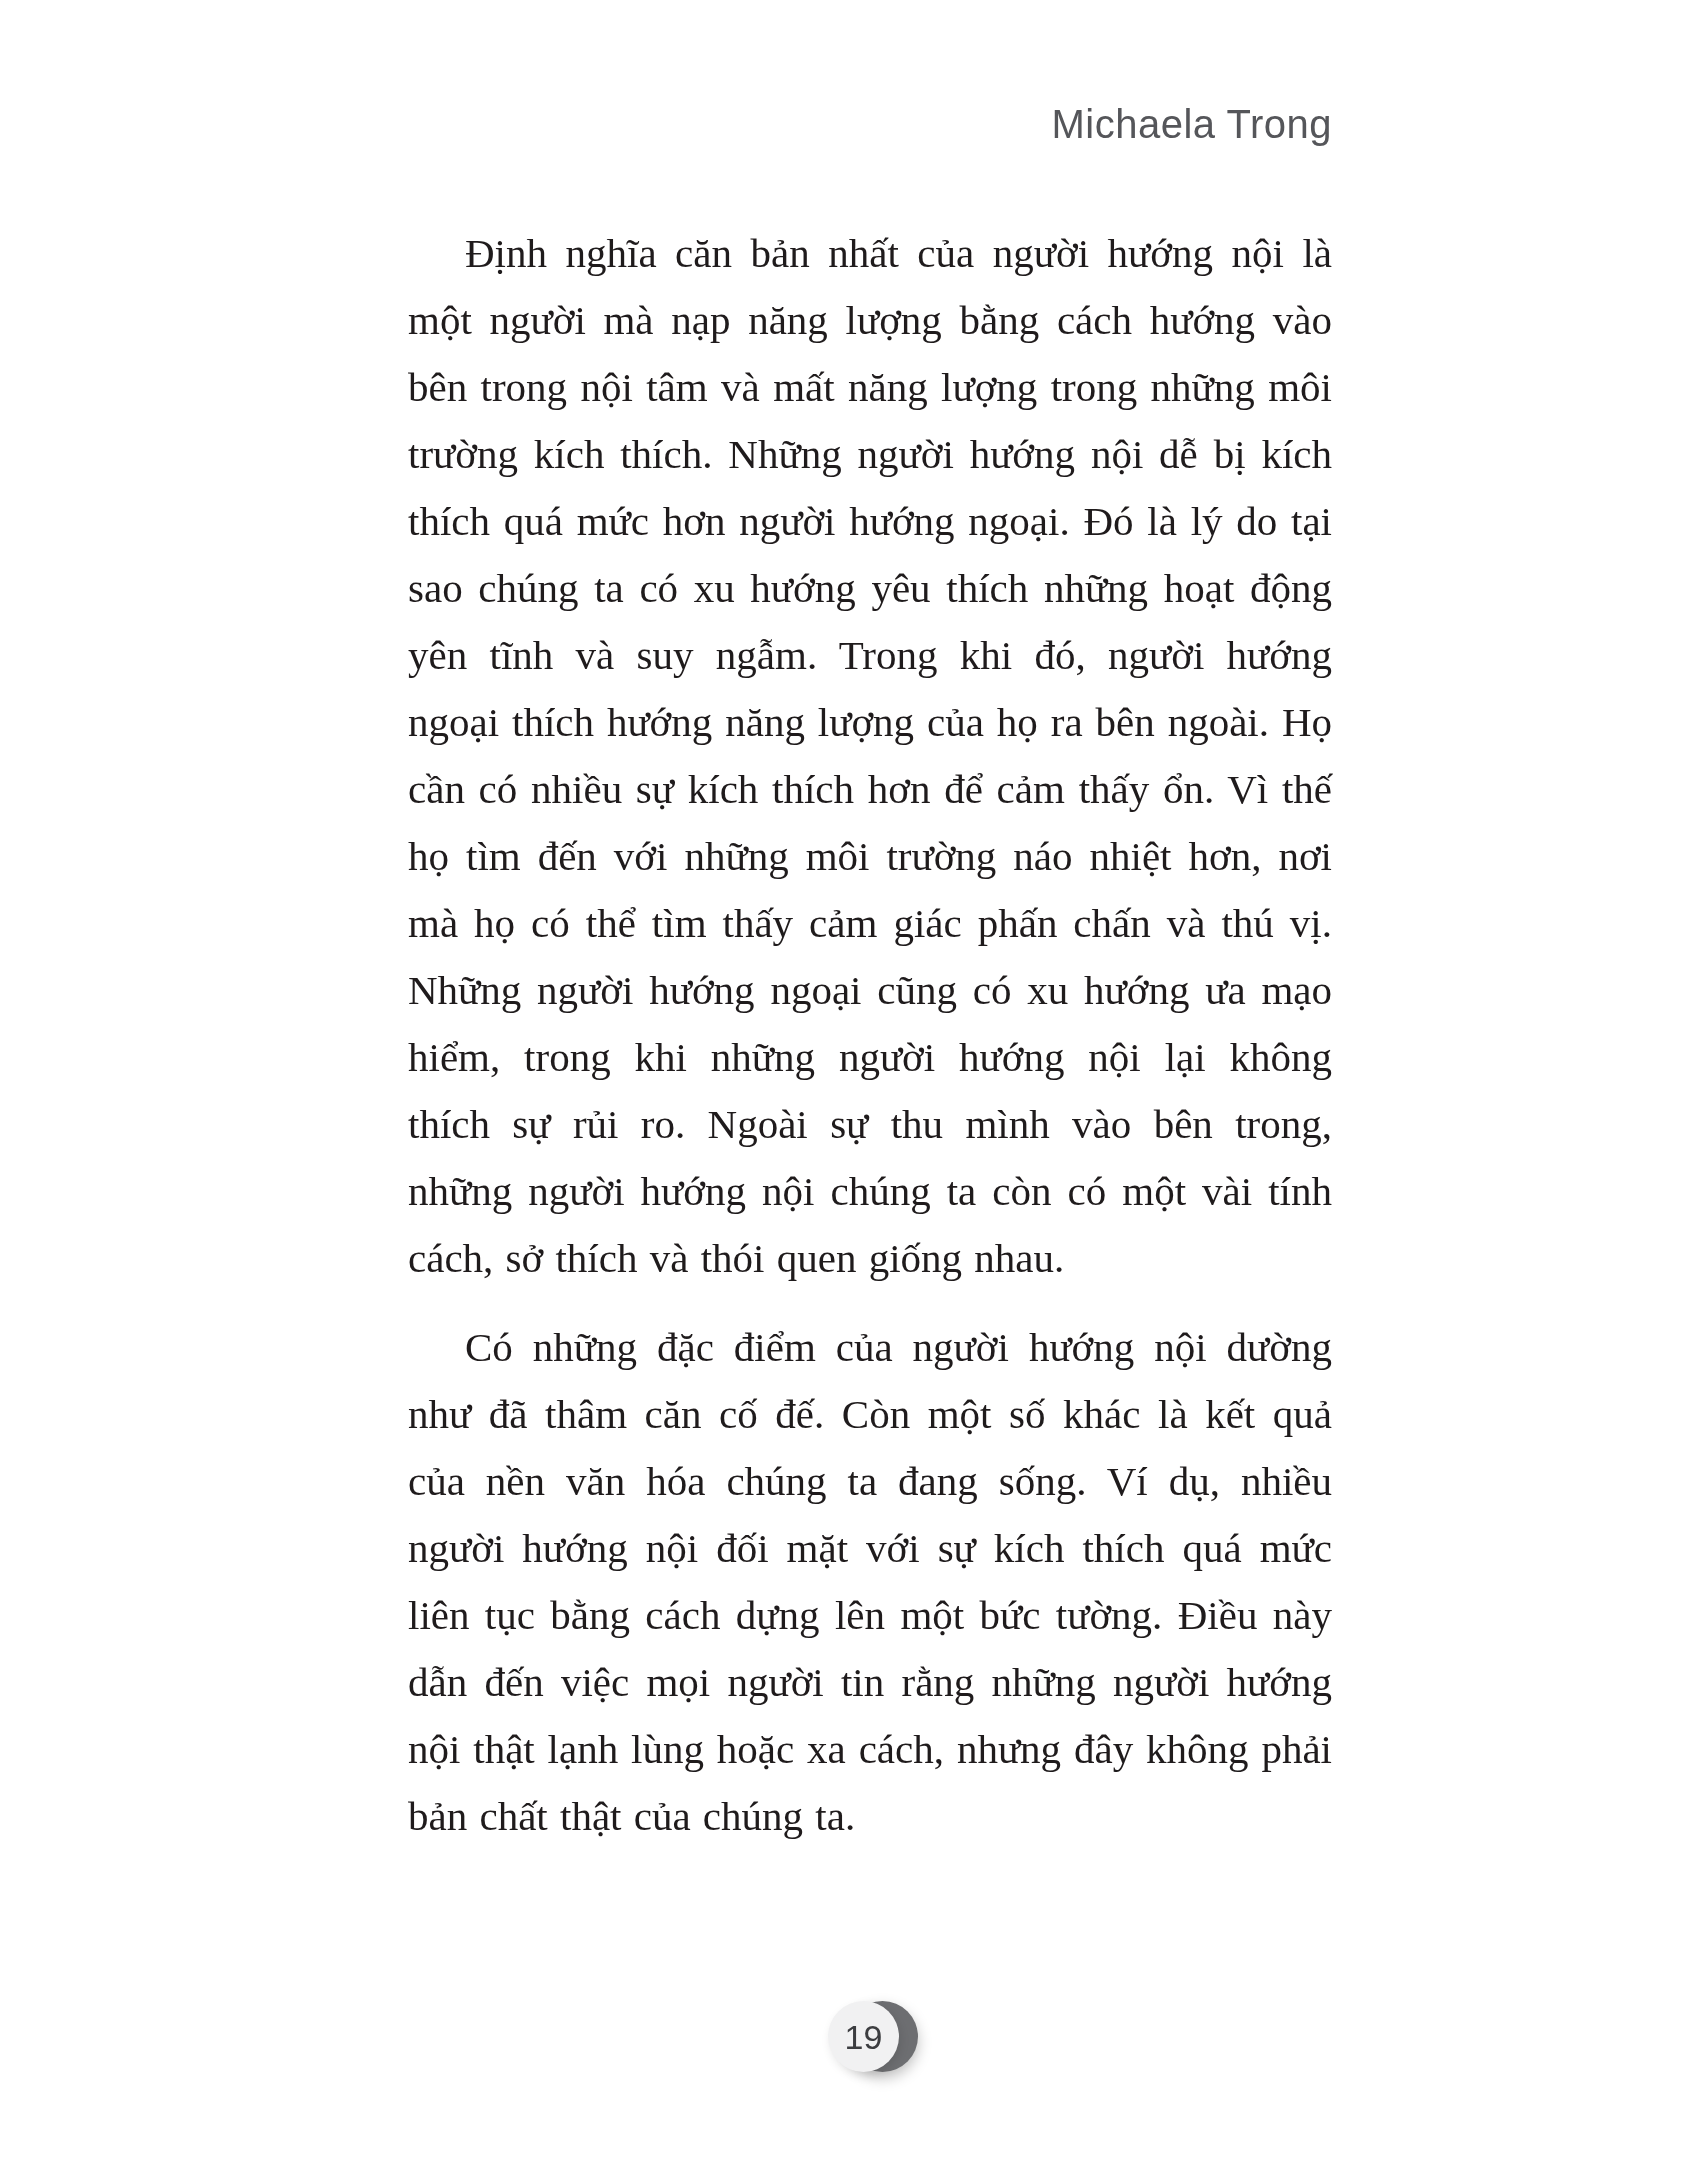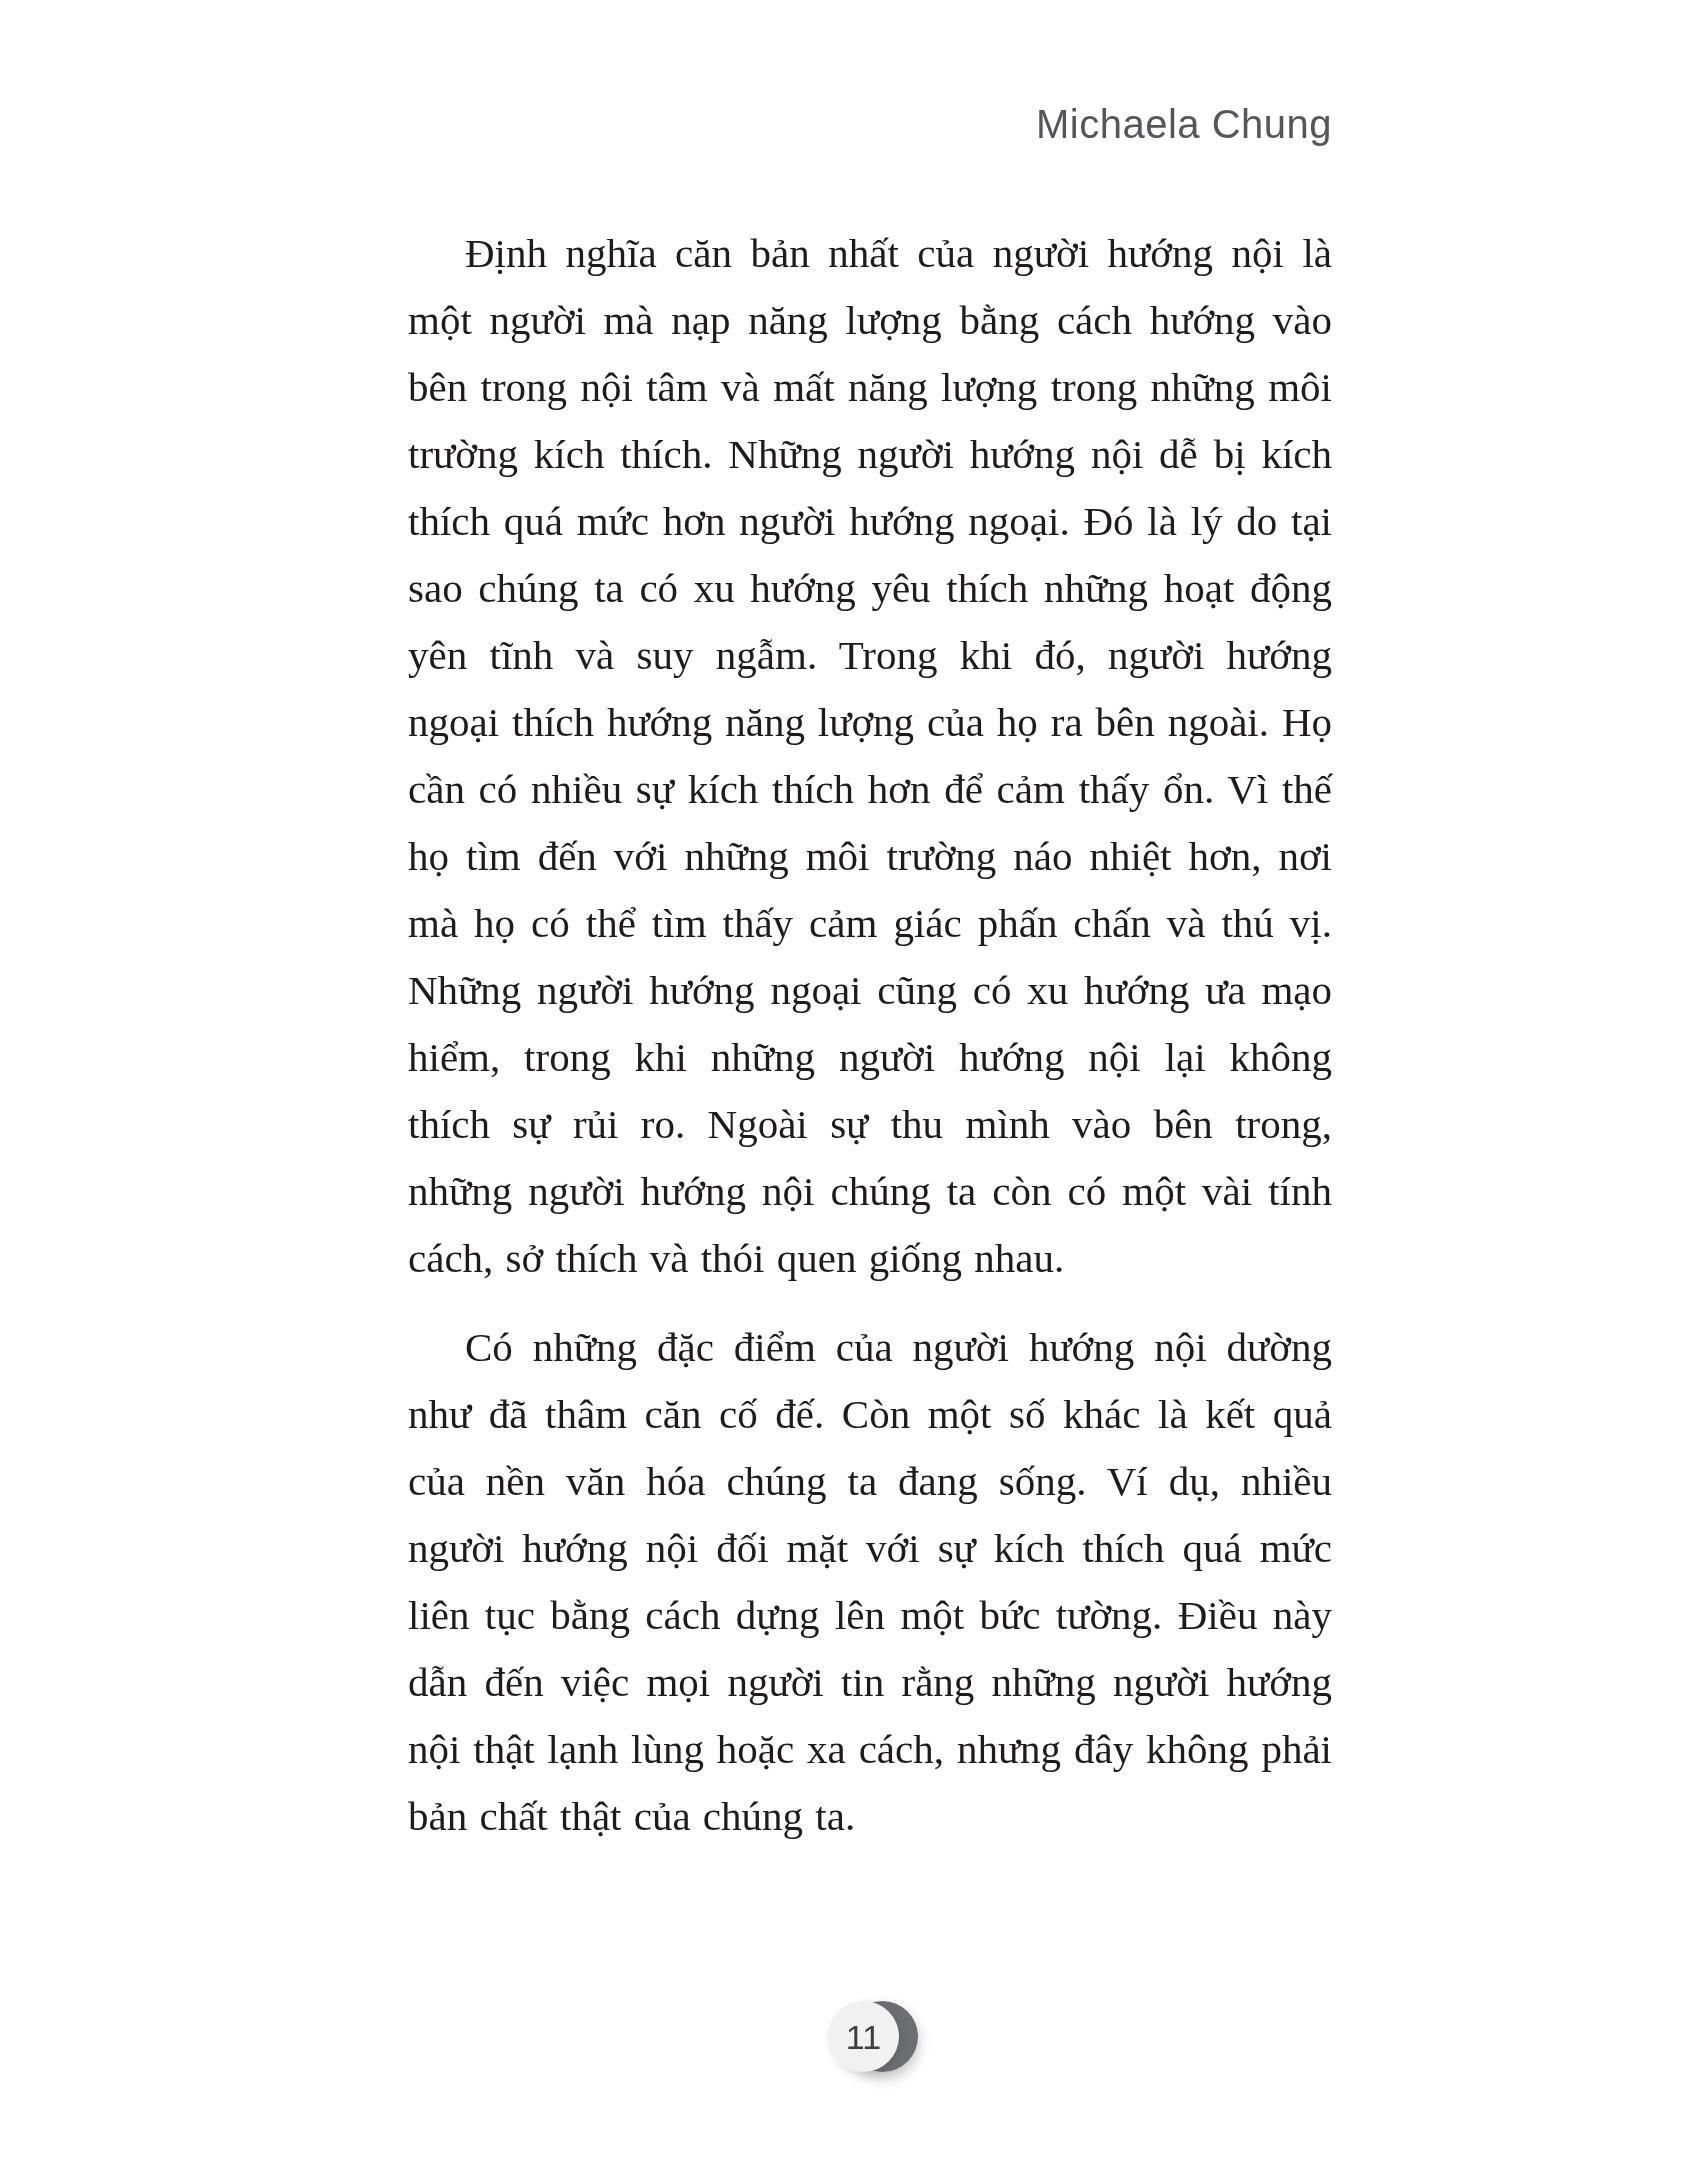--- a/index.html
+++ b/index.html
@@ -78,28 +78,28 @@
     font-size: 34px;
     color: #3c3d40;
     line-height: 1;
   }
 </style>
 </head>
 <body>
 
 <div class="page">
 
-  <div class="running-head">Michaela Chung</div>
+  <div class="running-head">Michaela Trong</div>
 
   <div class="content">
     <p>Định nghĩa căn bản nhất của người hướng nội là một người mà nạp năng lượng bằng cách hướng vào bên trong nội tâm và mất năng lượng trong những môi trường kích thích. Những người hướng nội dễ bị kích thích quá mức hơn người hướng ngoại. Đó là lý do tại sao chúng ta có xu hướng yêu thích những hoạt động yên tĩnh và suy ngẫm. Trong khi đó, người hướng ngoại thích hướng năng lượng của họ ra bên ngoài. Họ cần có nhiều sự kích thích hơn để cảm thấy ổn. Vì thế họ tìm đến với những môi trường náo nhiệt hơn, nơi mà họ có thể tìm thấy cảm giác phấn chấn và thú vị. Những người hướng ngoại cũng có xu hướng ưa mạo hiểm, trong khi những người hướng nội lại không thích sự rủi ro. Ngoài sự thu mình vào bên trong, những người hướng nội chúng ta còn có một vài tính cách, sở thích và thói quen giống nhau.</p>
     <p>Có những đặc điểm của người hướng nội dường như đã thâm căn cố đế. Còn một số khác là kết quả của nền văn hóa chúng ta đang sống. Ví dụ, nhiều người hướng nội đối mặt với sự kích thích quá mức liên tục bằng cách dựng lên một bức tường. Điều này dẫn đến việc mọi người tin rằng những người hướng nội thật lạnh lùng hoặc xa cách, nhưng đây không phải bản chất thật của chúng ta.</p>
   </div>
 
   <div class="page-number-badge">
     <div class="moon-dark"></div>
     <div class="moon-light">
-      <span>11</span>
+      <span>19</span>
     </div>
   </div>
 
 </div>
 
 
 </body></html>

